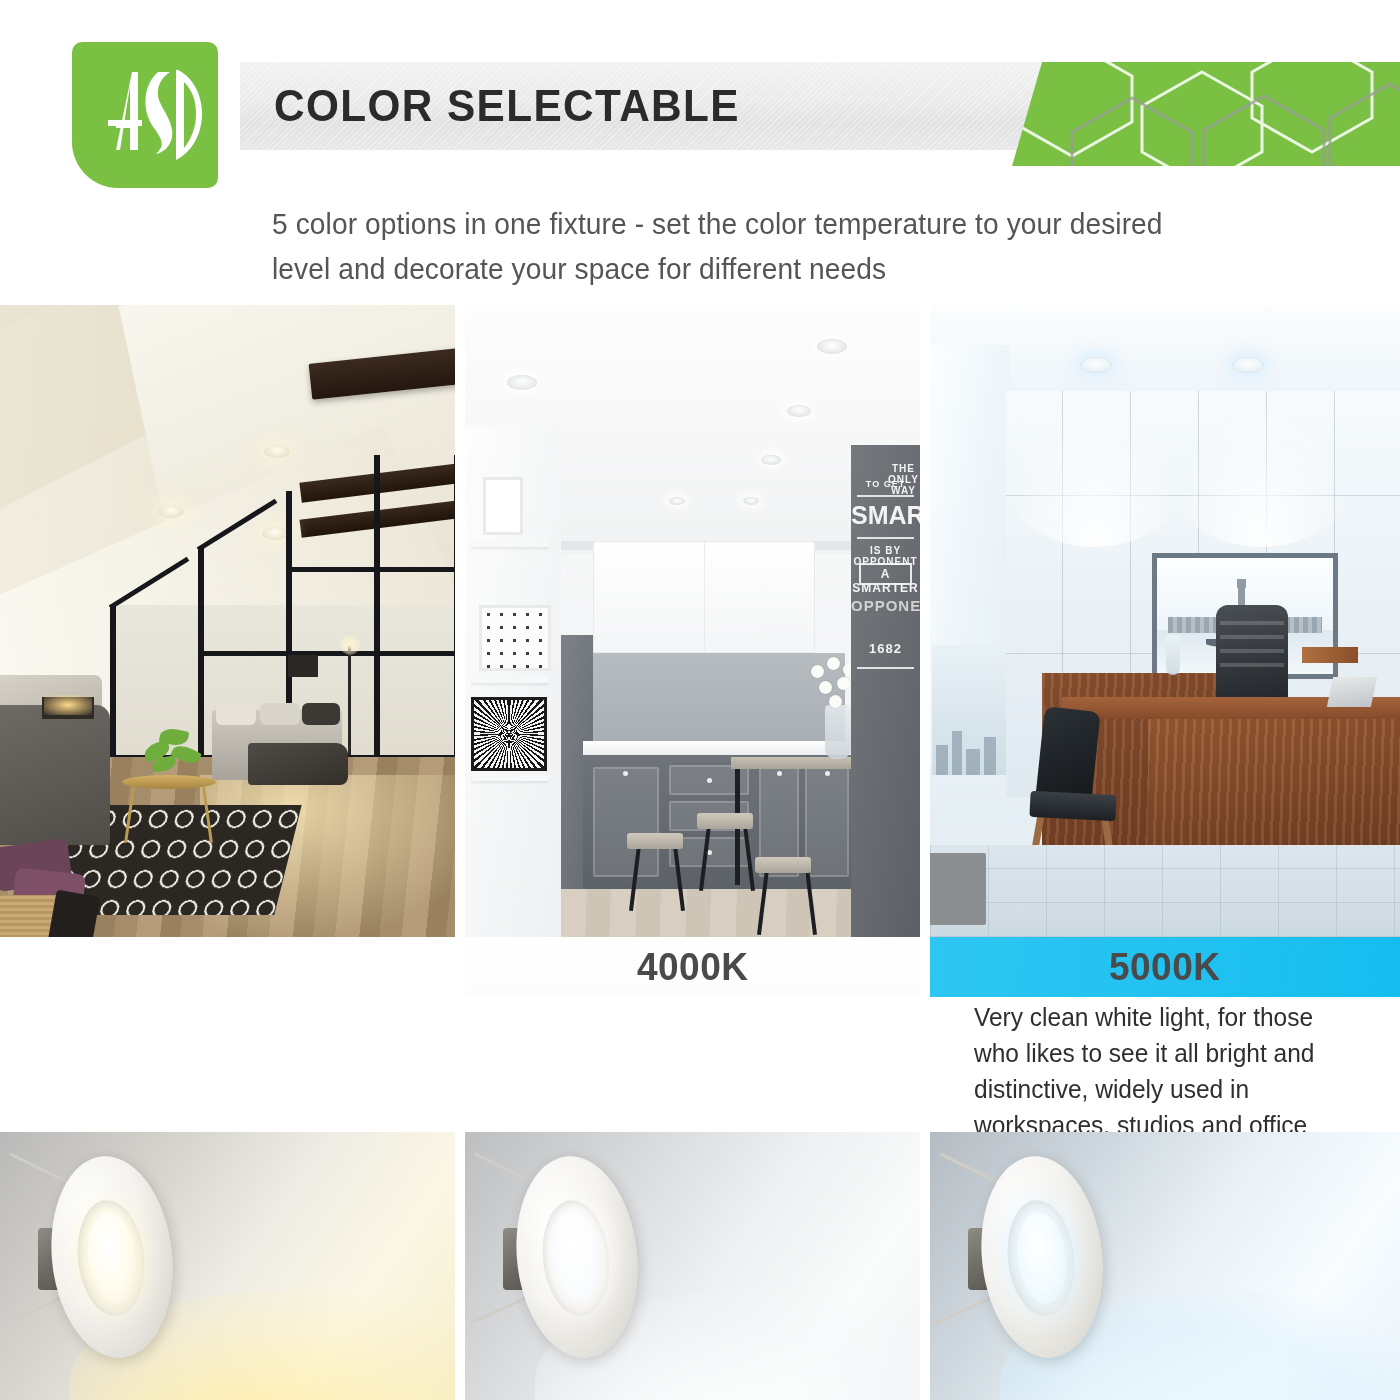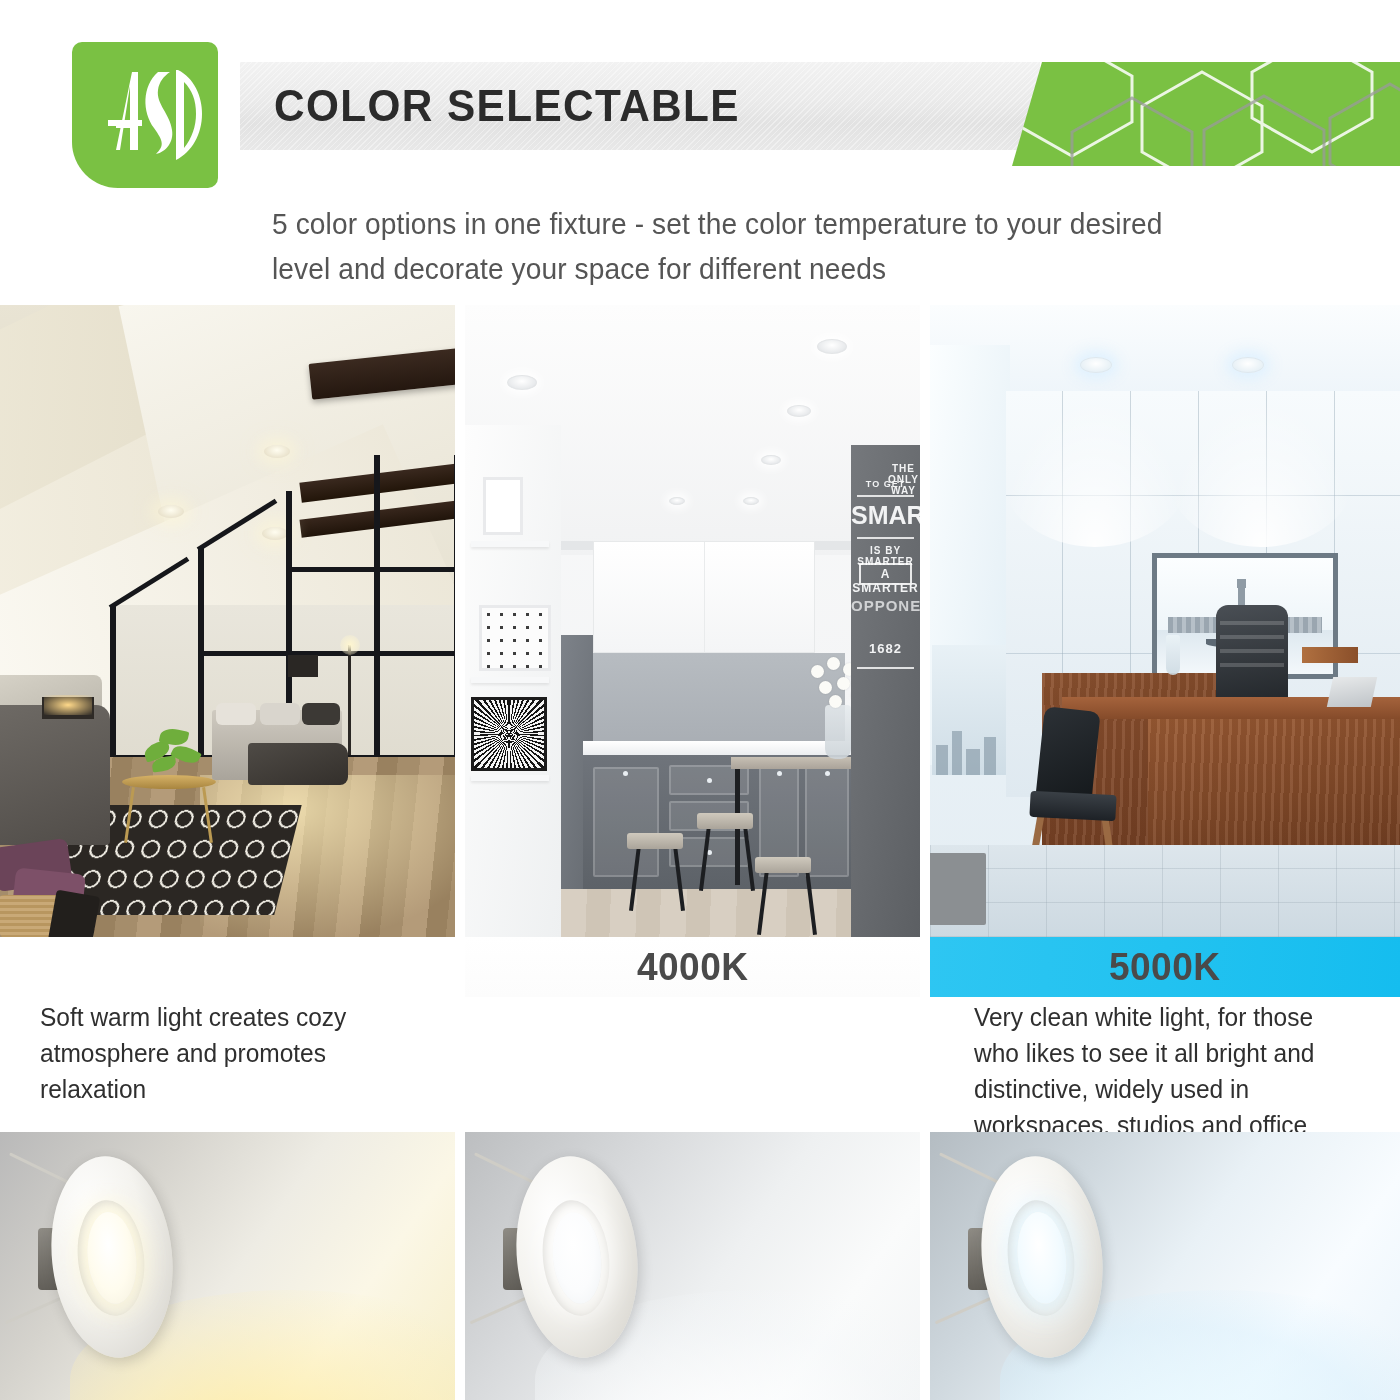--- a/index.html
+++ b/index.html
@@ -362,23 +362,20 @@
       <div class="pillow" style="left:302px;width:38px;background:#3c3935;"></div>
       <div class="blanket"></div>
       <div class="art"></div>
       <div class="lamp"></div>
         <div class="lampglow"></div>
       <div class="sconce"></div>
         <div class="sconceglow"></div>
     </div>
 
 
-    <div class="body-copy">
-        <span>Soft warm light creates cozy atmosphere and promotes relaxation</span>
-      </div>
 
     <div class="product pr1">
       <div class="pr-bg"></div>
       <div class="spill"></div>
       <div class="trim">
         <span class="clip c-a"></span>
         <span class="clip c-b"></span>
         <div class="can"></div>
         <div class="ring"></div>
         <div class="inner"></div>
@@ -458,21 +455,21 @@
         <span class="fl" style="left:46px;top:34px;"></span>
           <span class="fl" style="left:24px;top:40px;"></span>
       </div>
 
       <div class="chalk">
         <span class="chalktxt" style="top:18px;font-size:10px;margin-left:36px;">THE ONLY WAY</span>
         <span class="chalktxt" style="top:34px;font-size:9px;">TO GET</span>
         <span class="chalkline" style="top:50px;"></span>
         <span class="chalktxt" style="top:56px;font-size:25px;letter-spacing:0;">SMARTER</span>
         <span class="chalkline" style="top:92px;"></span>
-        <span class="chalktxt" style="top:100px;font-size:10px;">IS BY SMARTER</span>
+        <span class="chalktxt" style="top:100px;font-size:10px;">IS BY OPPONENT</span>
         <span class="chalkbox" style="top:118px;height:22px;"></span>
         <span class="chalktxt" style="top:122px;font-size:12px;">A SMARTER</span>
         <span class="chalktxt" style="top:152px;font-size:15px;opacity:.75;">OPPONENT</span>
         <span class="chalktxt" style="top:196px;font-size:13px;">1682</span>
         <span class="chalkline" style="top:222px;"></span>
       </div>
     </div>
 
     <div class="banner b2">
       <div class="banner-label"><i>4000K</i></div>

